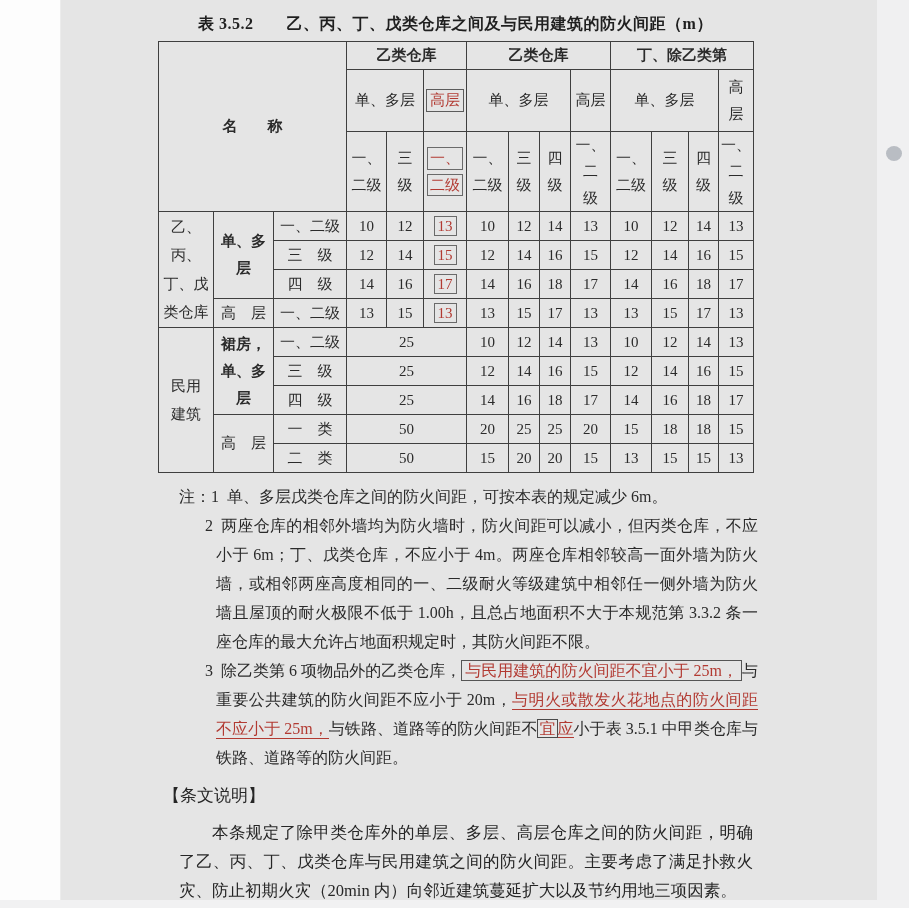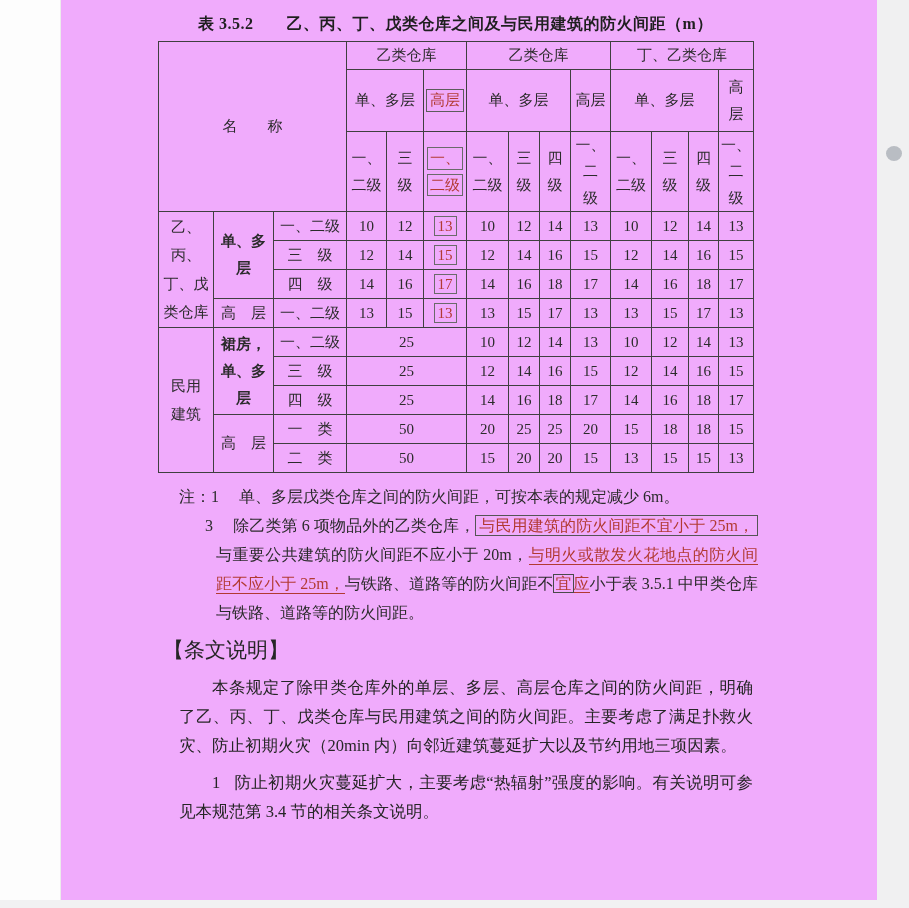--- a/index.html
+++ b/index.html
@@ -4,21 +4,21 @@
 <style>
   html,body{margin:0;padding:0;}
   body{
     width:909px;height:908px;overflow:hidden;position:relative;
     background:#fdfdfd;
     font-family:"Liberation Serif","DejaVu Serif",serif;
     color:#2d2d2d;
   }
   .page{
     position:absolute;left:60px;top:0;width:817px;height:900px;
-    background:#f0abfc;border-left:1px solid #ececec;
+    background:#e5e5e5;border-left:1px solid #ececec;
   }
   .side-strip{
     position:absolute;left:877px;top:0;width:32px;height:908px;
     background:#f0f0f1;
   }
   .bottom-strip{
     position:absolute;left:0;top:900px;width:909px;height:8px;
     background:#f1f1f2;
   }
   .scroll-dot{
@@ -29,21 +29,21 @@
     margin:14px 0 6px 97px;width:595px;text-align:center;
     font-size:16px;font-weight:bold;color:#1f1f1f;letter-spacing:.5px;
   }
   table.fire{
     margin-left:97px;border-collapse:collapse;table-layout:fixed;width:595px;
   }
   table.fire td{
     border:1px solid #3f3f3f;text-align:center;vertical-align:middle;
     font-size:15px;padding:0;color:#2b2b2b;
   }
-  tr.h1 td{height:27px;}
+  tr.h1 td{height:27px;font-weight:bold;}
   tr.h2 td{height:61px;}
   tr.h3 td{height:79px;line-height:1.75;}
   tr.dr td{height:28px;}
   .pre{white-space:pre-line;}
   tr.h2 .pre{line-height:1.8;}
   .cat{line-height:1.9;}
   .sub{line-height:1.8;font-weight:bold;}
   .redbox{
     color:#b23a32;border:1px solid #5c5c5c;padding:1px 3px;display:inline-block;
   }
@@ -53,31 +53,31 @@
   }
   .numbox{
     color:#b23a32;border:1px solid #6a6a6a;padding:0 3px;display:inline-block;
     line-height:1.25;
   }
   .notes{
     margin:9px 0 0 118px;width:579px;font-size:16px;line-height:29px;
     text-align:justify;color:#2b2b2b;
   }
   .note{padding-left:37px;text-indent:-37px;}
-  .note .n-num{margin-right:20px;}
+  .note .n-num{margin-right:8px;}
   .note .n-num.ind{margin-left:26px;}
   .seg-redbox{color:#b23a32;border:1px solid #555;padding:1px 3px;}
   .seg-redline{color:#b23a32;border-bottom:1px solid #b23a32;padding-bottom:1px;}
   .seg-charbox{color:#b23a32;border:1px solid #4a4a4a;padding:0 1px;}
   .seg-charline{color:#b23a32;border-bottom:1px solid #b23a32;}
   .commentary{
     margin:4px 0 0 110px;width:590px;font-size:16.5px;line-height:29px;
     text-align:justify;color:#262626;
   }
-  .commentary .heading{font-size:21px;margin:9px 0 0 -8px;}
+  .commentary .heading{font-size:17px;margin:9px 0 0 -8px;}
   .commentary p{margin:8px;text-indent:2em;}
   .commentary .p-num{margin-right:14px;}
 </style>
 </head>
 <body>
 
 <div class="page">
 
   <div class="doc-title">表 3.5.2　　乙、丙、丁、戊类仓库之间及与民用建筑的防火间距（m）</div>
 
@@ -96,21 +96,21 @@
       <col style="width:41px">
         <col style="width:37px">
         <col style="width:30px">
         <col style="width:35px">
     </colgroup>
     <tbody>
         <tr class="h1">
       <td rowspan="3" colspan="3">名　　称</td>
       <td colspan="3">乙类仓库</td>
       <td colspan="4">乙类仓库</td>
-      <td colspan="4">丁、乙类仓库</td>
+      <td colspan="4">丁、除乙类第</td>
     </tr>
     <tr class="h2">
       <td colspan="2">单、多层</td>
       <td><span class="redbox">高层</span></td>
       <td colspan="3">单、多层</td>
       <td>高层</td>
       <td colspan="3">单、多层</td>
       <td class="pre">高
 层</td>
     </tr>
@@ -269,20 +269,23 @@
       <td>13</td>
     </tr>
   </tbody>
     </table>
 
   <div class="notes">
     <div class="note">
       <span class="n-num"><span>注：</span><span>1</span></span><span>单、多层戊类仓库之间的防火间距，可按本表的规定减少 6m。</span>
     </div>
     <div class="note">
+      <span class="n-num ind">2</span><span>两座仓库的相邻外墙均为防火墙时，防火间距可以减小，但丙类仓库，不应小于 6m；丁、戊类仓库，不应小于 4m。两座仓库相邻较高一面外墙为防火墙，或相邻两座高度相同的一、二级耐火等级建筑中相邻任一侧外墙为防火墙且屋顶的耐火极限不低于 1.00h，且总占地面积不大于本规范第 3.3.2 条一座仓库的最大允许占地面积规定时，其防火间距不限。</span>
+    </div>
+    <div class="note">
       <span class="n-num ind">3</span><span>除乙类第 6 项物品外的乙类仓库，</span><span class="seg-redbox">与民用建筑的防火间距不宜小于 25m，</span><span>与重要公共建筑的防火间距不应小于 20m，</span><span class="seg-redline">与明火或散发火花地点的防火间距不应小于 25m，</span><span>与铁路、道路等的防火间距不</span><span class="seg-charbox">宜</span><span class="seg-charline">应</span><span>小于表 3.5.1 中甲类仓库与铁路、道路等的防火间距。</span>
     </div>
   </div>
 
   <div class="commentary">
     <div class="heading">【条文说明】</div>
     <p>本条规定了除甲类仓库外的单层、多层、高层仓库之间的防火间距，明确了乙、丙、丁、戊类仓库与民用建筑之间的防火间距。主要考虑了满足扑救火灾、防止初期火灾（20min 内）向邻近建筑蔓延扩大以及节约用地三项因素。</p>
     <p><span class="p-num">1</span><span>防止初期火灾蔓延扩大，主要考虑“热辐射”强度的影响。有关说明可参见本规范第 3.4 节的相关条文说明。</span></p>
 
   </div>

